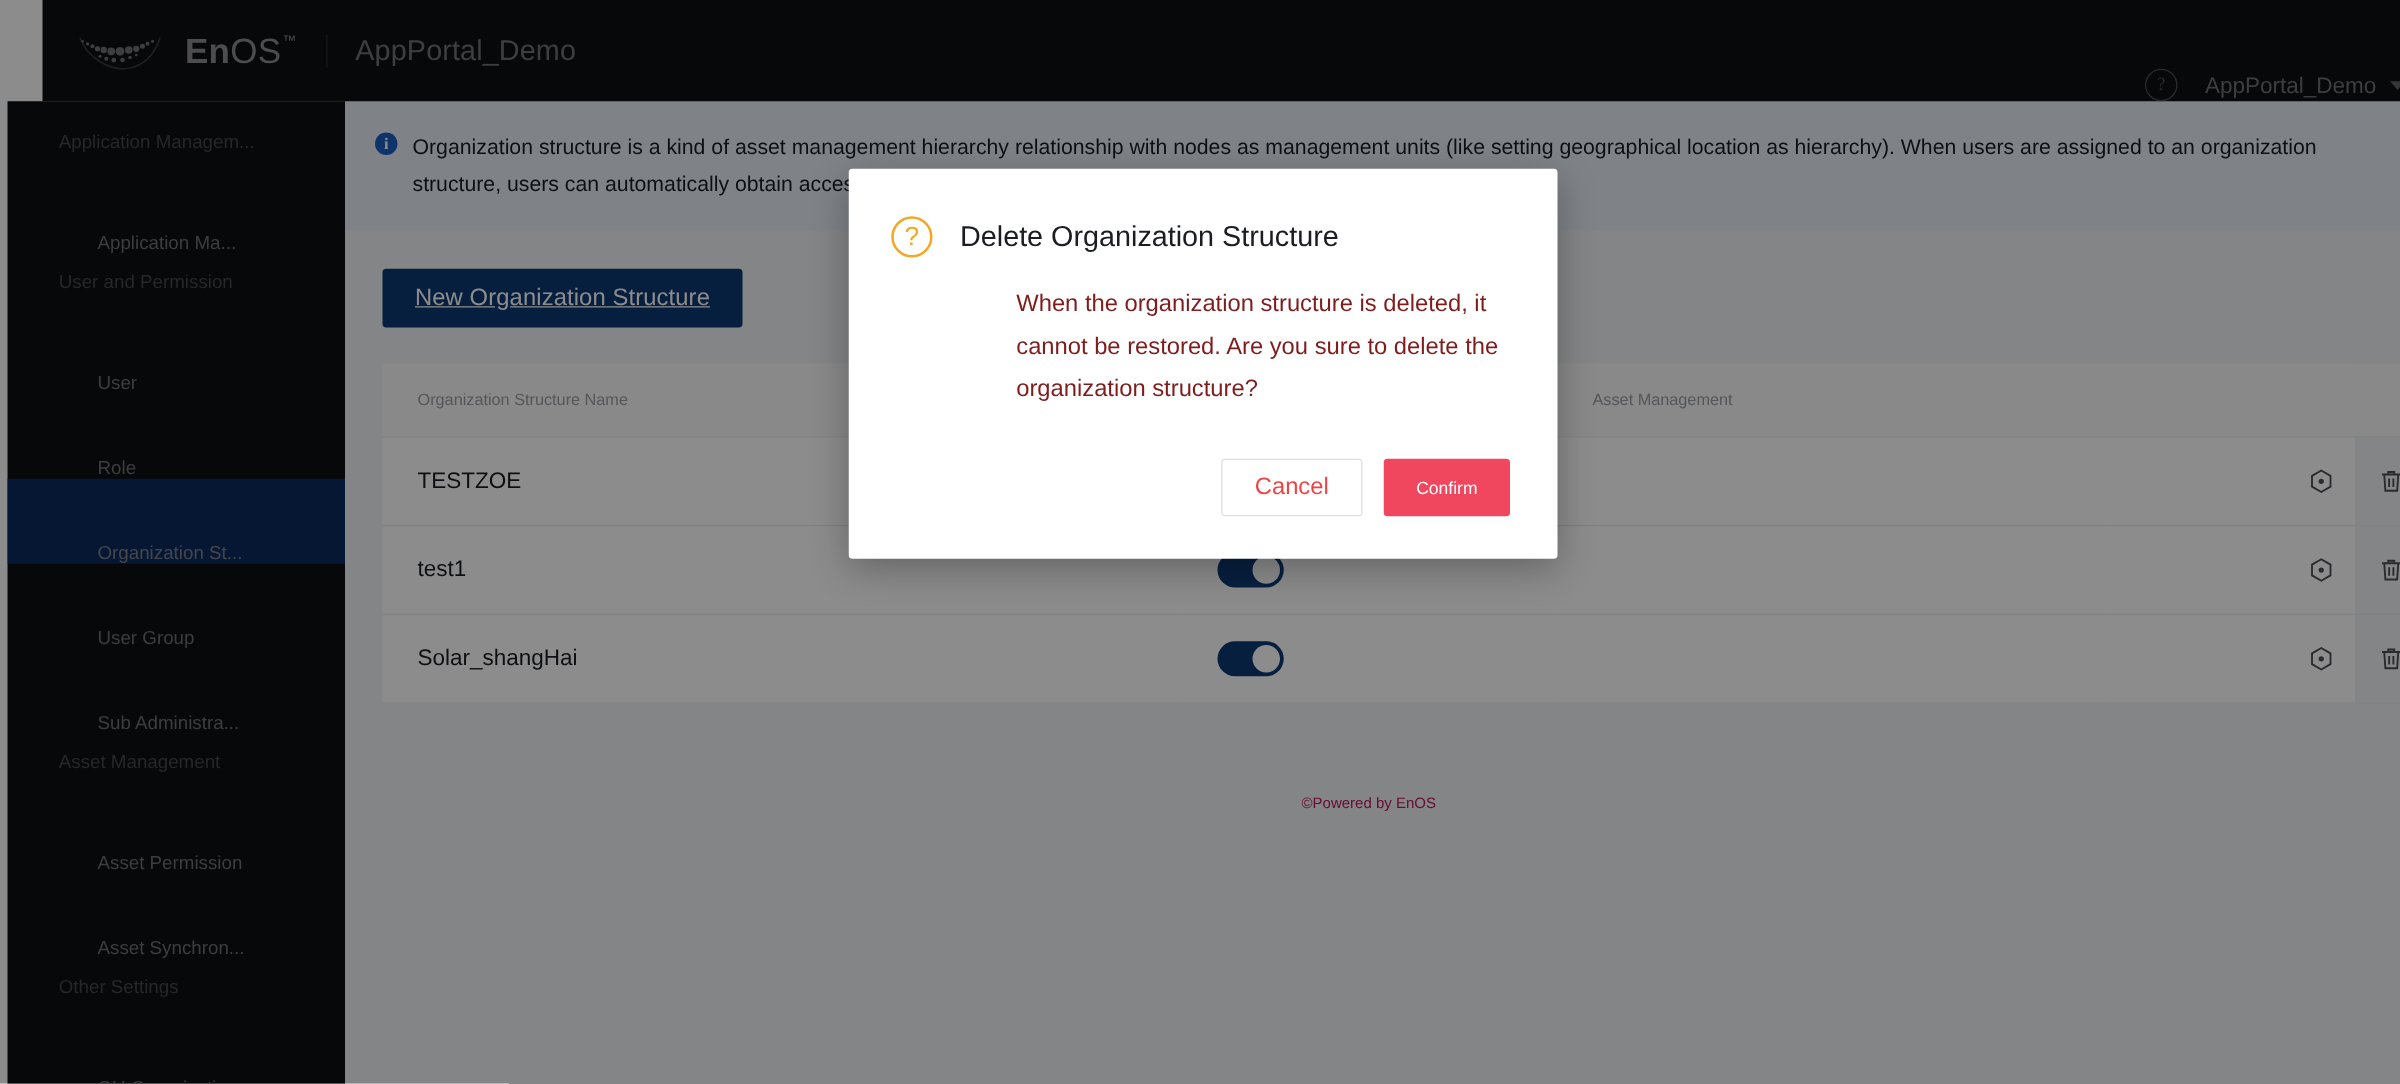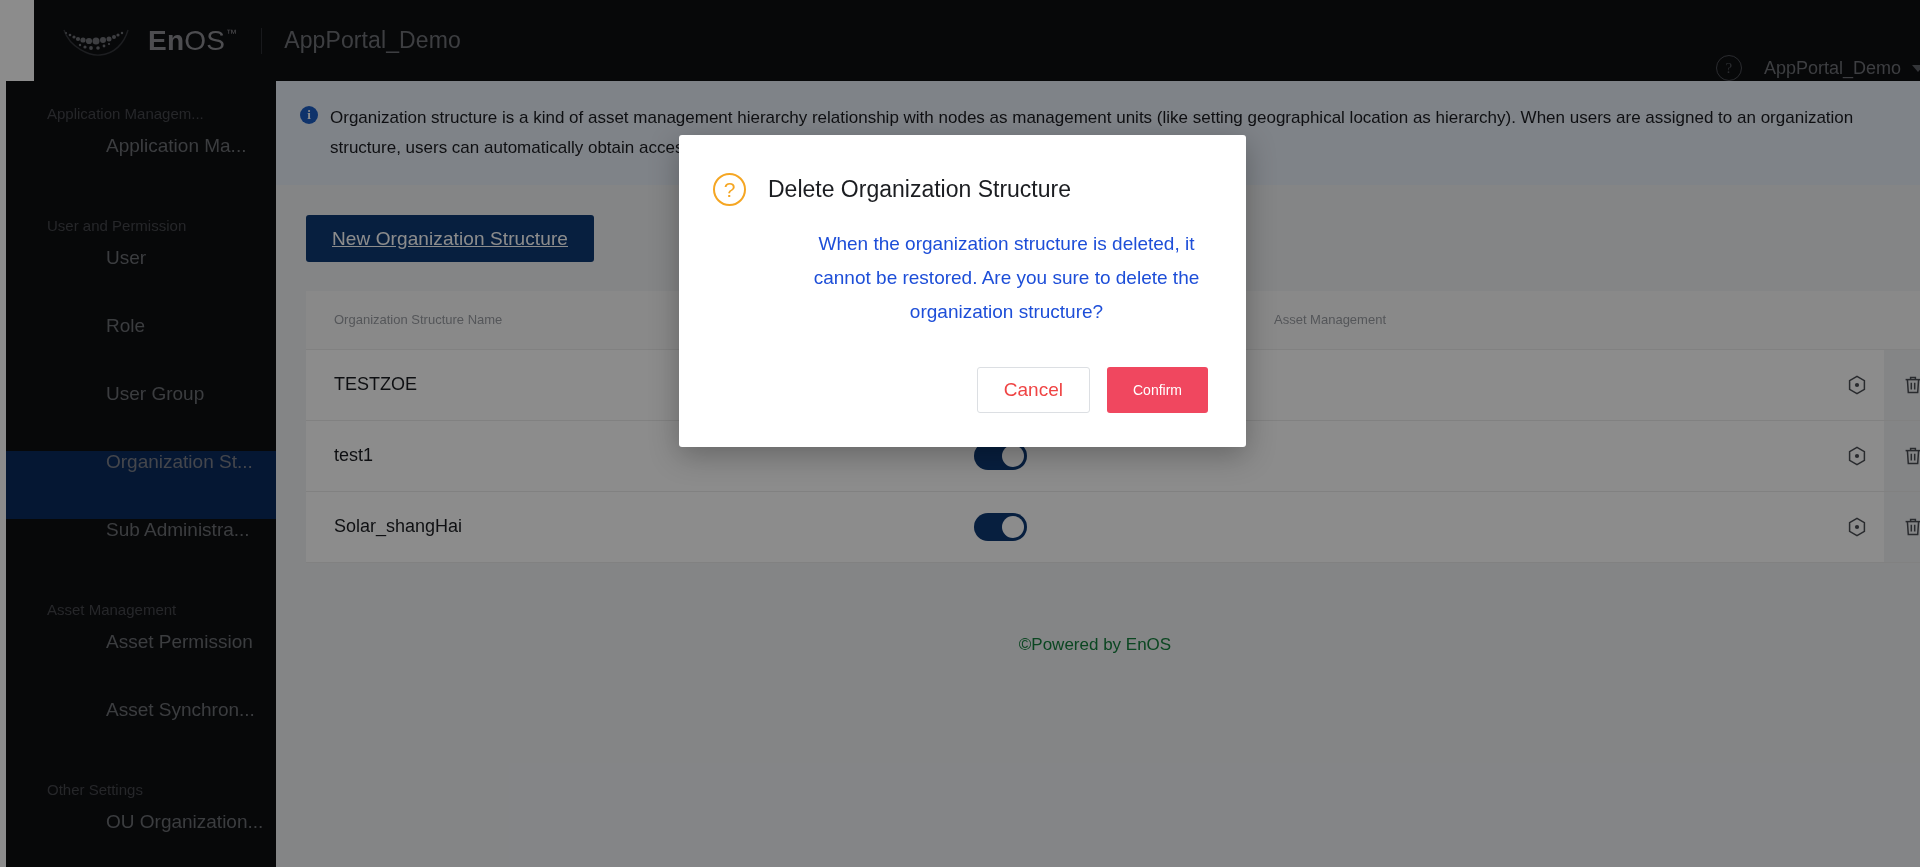--- a/index.html
+++ b/index.html
@@ -130,23 +130,23 @@
     padding: 0 0 0 41px;
     height: 44px;
     display: flex;
     align-items: center;
     white-space: nowrap;
     overflow: hidden;
   }
   .nav-item {
     height: 68px;
     display: flex;
-    align-items: flex-start;
-    padding-left: 100px;
-    font-size: 19px;
+    align-items: flex-end;
+    padding-left: 72px;
+    font-size: 15px;
     color: #6c6f74;
     cursor: pointer;
     white-space: nowrap;
     overflow: hidden;
   }
   .nav-item.active {
     background: #0a2a5e;
     color: #7d808a;
   }
 
@@ -270,22 +270,22 @@
     cursor: pointer;
     color: #4c4f55;
     display: flex;
     align-items: center;
     justify-content: center;
   }
   .icon-btn svg { display: block; }
 
   .footer {
     text-align: center;
-    font-size: 17px;
-    color: #15803d;
+    font-size: 12px;
+    color: #be185d;
     padding-top: 72px;
     padding-bottom: 28px;
   }
 
   
   .overlay {
     position: absolute;
     top: 0; left: 0;
     width: 1920px;
     height: 867px;
@@ -324,25 +324,24 @@
   }
   .modal-title {
     font-size: 23px;
     color: #1b1d21;
     font-weight: 400;
     line-height: 36px;
   }
   .modal-body {
     font-size: 19px;
     line-height: 34px;
-    color: #1d4ed8;
+    color: #7f1d1d;
     padding-left: 100px;
     padding-top: 20px;
     padding-right: 8px;
-    text-align: center;
   }
   .modal-actions {
     display: flex;
     justify-content: flex-end;
     gap: 17px;
     padding-top: 38px;
   }
   .btn-cancel {
     background: #ffffff;
     border: 1px solid #dcdfe3;
@@ -423,25 +422,25 @@
       <span>Application Ma...</span>
     </div>
 
     <div class="nav-group-label">User and Permission</div>
     <div class="nav-item">
       <span>User</span>
     </div>
     <div class="nav-item">
       <span>Role</span>
     </div>
-    <div class="nav-item">
-      <span>User Group</span>
-    </div>
     <div class="nav-item active">
       <span>Organization St...</span>
+    </div>
+    <div class="nav-item">
+      <span>User Group</span>
     </div>
     <div class="nav-item">
       <span>Sub Administra...</span>
     </div>
 
     <div class="nav-group-label">Asset Management</div>
     <div class="nav-item">
       <span>Asset Permission</span>
     </div>
     <div class="nav-item">

